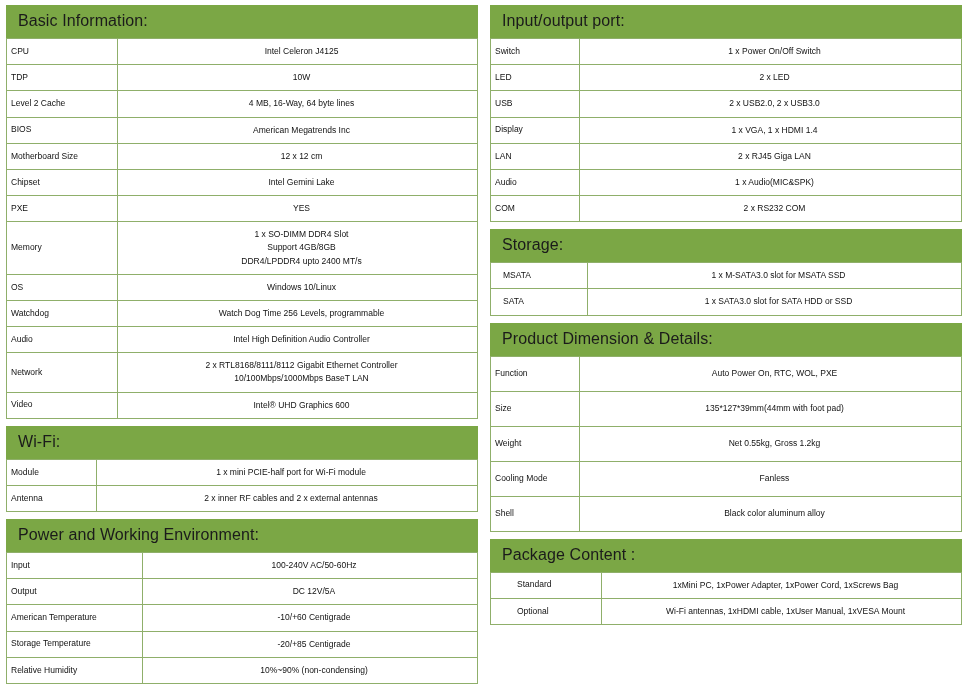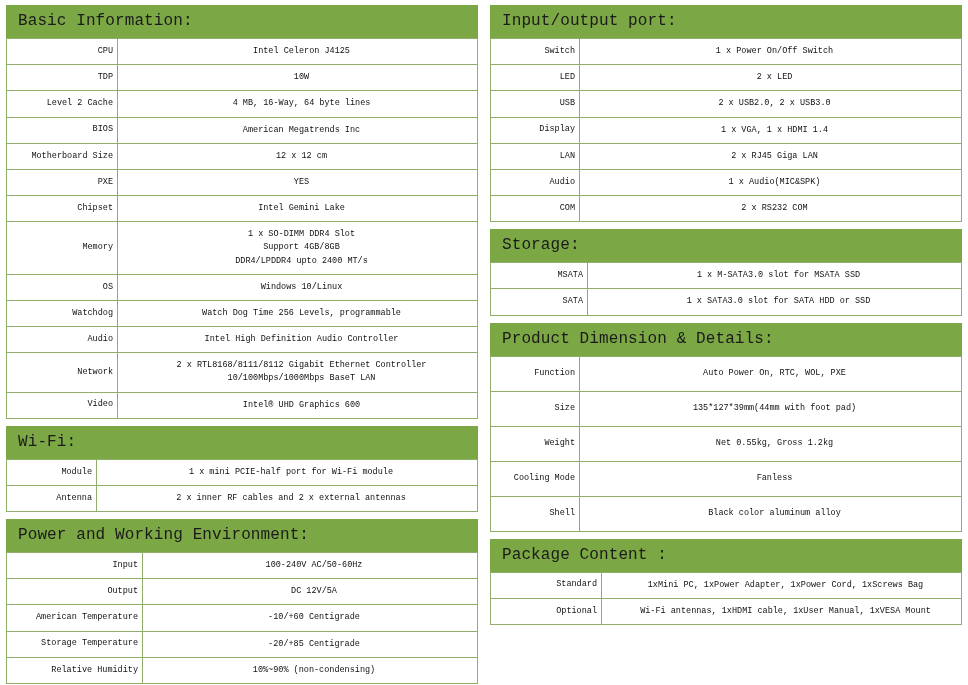--- a/index.html
+++ b/index.html
@@ -26,21 +26,20 @@
 
   .column {
     width: 472px;
     flex: 0 0 472px;
     display: flex;
     flex-direction: column;
   }
 
   .section {
     margin-bottom: 7px;
-    font-family: Liberation Mono, monospace;
   }
   .section:last-child { margin-bottom: 8px; }
 
   .section-header {
     background: #7BA745;
     color: #1b1b1b;
     font-size: 16px;
     font-weight: 400;
     line-height: 1;
     padding: 8px 0 9px 12px;
@@ -54,21 +53,21 @@
   }
 
   table.spec td {
     border: 1px solid #8FAF6A;
     font-size: 8.5px;
     color: #111111;
     vertical-align: middle;
   }
 
   td.label {
-    text-align: right;
+    text-align: left;
     padding: 6px 4px;
     line-height: 1.35;
   }
 
   td.value {
     text-align: center;
     padding: 6px 0 6px 8px;
     line-height: 1.55;
   }
 
@@ -119,29 +118,29 @@
                 <span class="line">American Megatrends Inc</span>
               </td>
             </tr>
             <tr>
               <td class="label">Motherboard Size</td>
               <td class="value">
                 <span class="line">12 x 12 cm</span>
               </td>
             </tr>
             <tr>
+              <td class="label">Chipset</td>
+              <td class="value">
+                <span class="line">Intel Gemini Lake</span>
+              </td>
+            </tr>
+            <tr>
               <td class="label">PXE</td>
               <td class="value">
                 <span class="line">YES</span>
-              </td>
-            </tr>
-            <tr>
-              <td class="label">Chipset</td>
-              <td class="value">
-                <span class="line">Intel Gemini Lake</span>
               </td>
             </tr>
             <tr>
               <td class="label">Memory</td>
               <td class="value">
                 <span class="line">1 x SO-DIMM DDR4 Slot</span>
                 <span class="line">Support 4GB/8GB</span>
                 <span class="line">DDR4/LPDDR4 upto 2400 MT/s</span>
               </td>
             </tr>

